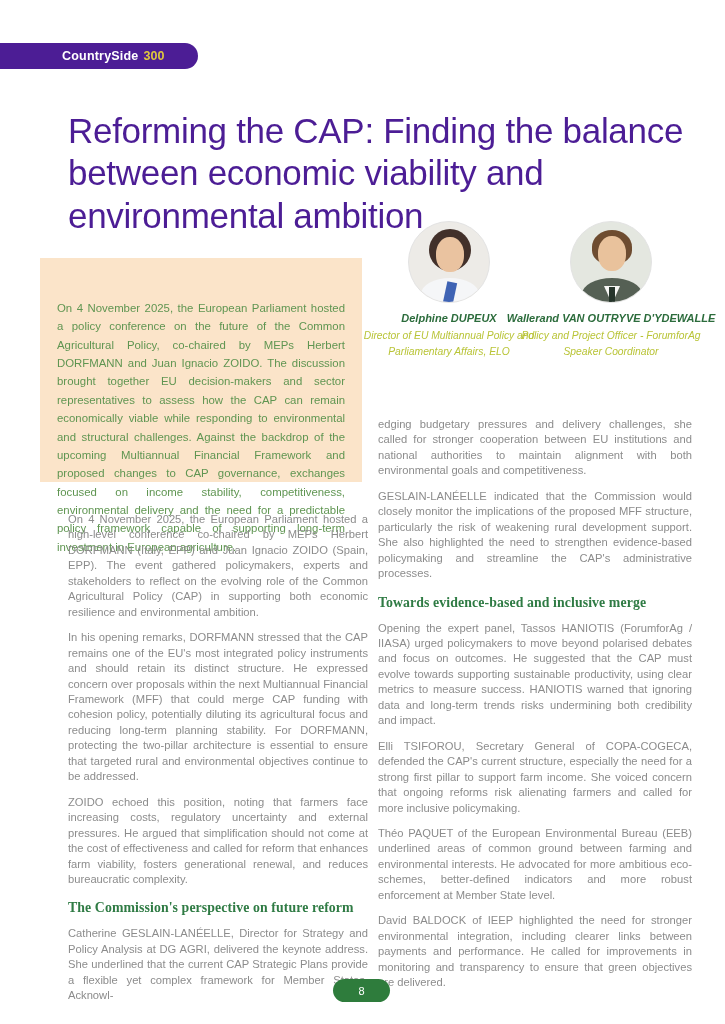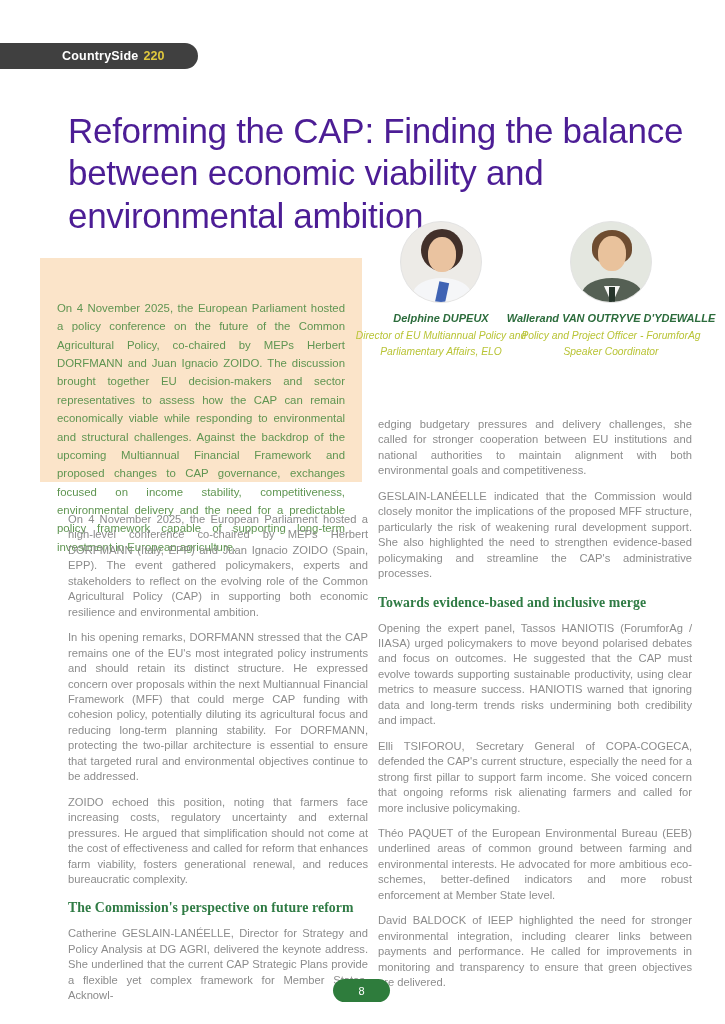--- a/index.html
+++ b/index.html
@@ -6,21 +6,21 @@
   html,body { background:#ffffff; }
   .page {
     position:relative; width:725px; height:1024px; background:#ffffff;
     font-family:"Liberation Sans", sans-serif; overflow:hidden;
     margin:0 auto;
   }
 
   
   .brand-pill {
     position:absolute; left:0; top:43px; width:198px; height:26px;
-    background:#404040; border-radius:0 13px 13px 0;
+    background:#4c1d95; border-radius:0 13px 13px 0;
     display:flex; align-items:center; padding-left:62px;
   }
   .brand-name { color:#ffffff; font-weight:bold; font-size:12.5px; letter-spacing:.2px; }
   .brand-issue { color:#e0c83d; font-weight:bold; font-size:12.5px; margin-left:5px; }
 
   
   .title {
     position:absolute; left:68px; top:110px; width:618px;
     font-family:Liberation Sans, sans-serif; font-size:35px; line-height:1.21;
     color:#4c1d95; font-weight:normal; letter-spacing:-.3px;
@@ -30,21 +30,21 @@
   .intro-box {
     position:absolute; left:40px; top:258px; width:322px; height:224px;
     background:#fbe4c9; padding:25px 17px 18px;
   }
   .intro-text {
     color:#5f9551; font-size:11.4px; line-height:1.61; text-align:justify;margin-top:16px;
   }
 
   
   .speaker { position:absolute; text-align:center; }
-  .speaker-a { left:352px; top:221px; width:178px; }
+  .speaker-a { left:360px; top:221px; width:178px; }
   .speaker-b { left:497px; top:221px; width:228px; }
   .avatar {
     width:82px; height:82px; border-radius:50%; margin:0 auto 8px;
     position:relative; overflow:hidden; border:1px solid #e3e3e3;
   }
   .avatar-a { background:#edebe7; }
   .avatar-b { background:#e4e7e0; }
   .hair-a { position:absolute; top:7px; left:20px; width:42px; height:42px; background:#42302a; border-radius:50%; }
   .face-a { position:absolute; top:15px; left:27px; width:28px; height:35px; background:#eac3a0; border-radius:48% 48% 46% 46%; }
   .torso-a { position:absolute; bottom:-8px; left:12px; width:58px; height:32px; background:#f5f6f8; border-radius:50% 50% 0 0; }
@@ -83,21 +83,21 @@
     display:flex; align-items:center; justify-content:center; font-size:11px;
   }
 </style>
 </head>
 <body>
 
 <div class="page">
 
   <div class="brand-pill">
     <span class="brand-name">CountrySide</span>
-    <span class="brand-issue">220</span>
+    <span class="brand-issue">300</span>
   </div>
 
   <h1 class="title">Reforming the CAP: Finding the balance between economic viability and environmental ambition</h1>
 
   <div class="intro-box">
     <p class="intro-text">On 4 November 2025, the European Parliament hosted a policy conference on the future of the Common Agricultural Policy, co-chaired by MEPs Herbert DORFMANN and Juan Ignacio ZOIDO. The discussion brought together EU decision-makers and sector representatives to assess how the CAP can remain economically viable while responding to environmental and structural challenges. Against the backdrop of the upcoming Multiannual Financial Framework and proposed changes to CAP governance, exchanges focused on income stability, competitiveness, environmental delivery and the need for a predictable policy framework capable of supporting long-term investment in European agriculture.</p>
   </div>
 
   <div class="speaker speaker-a">
     <div class="avatar avatar-a">

